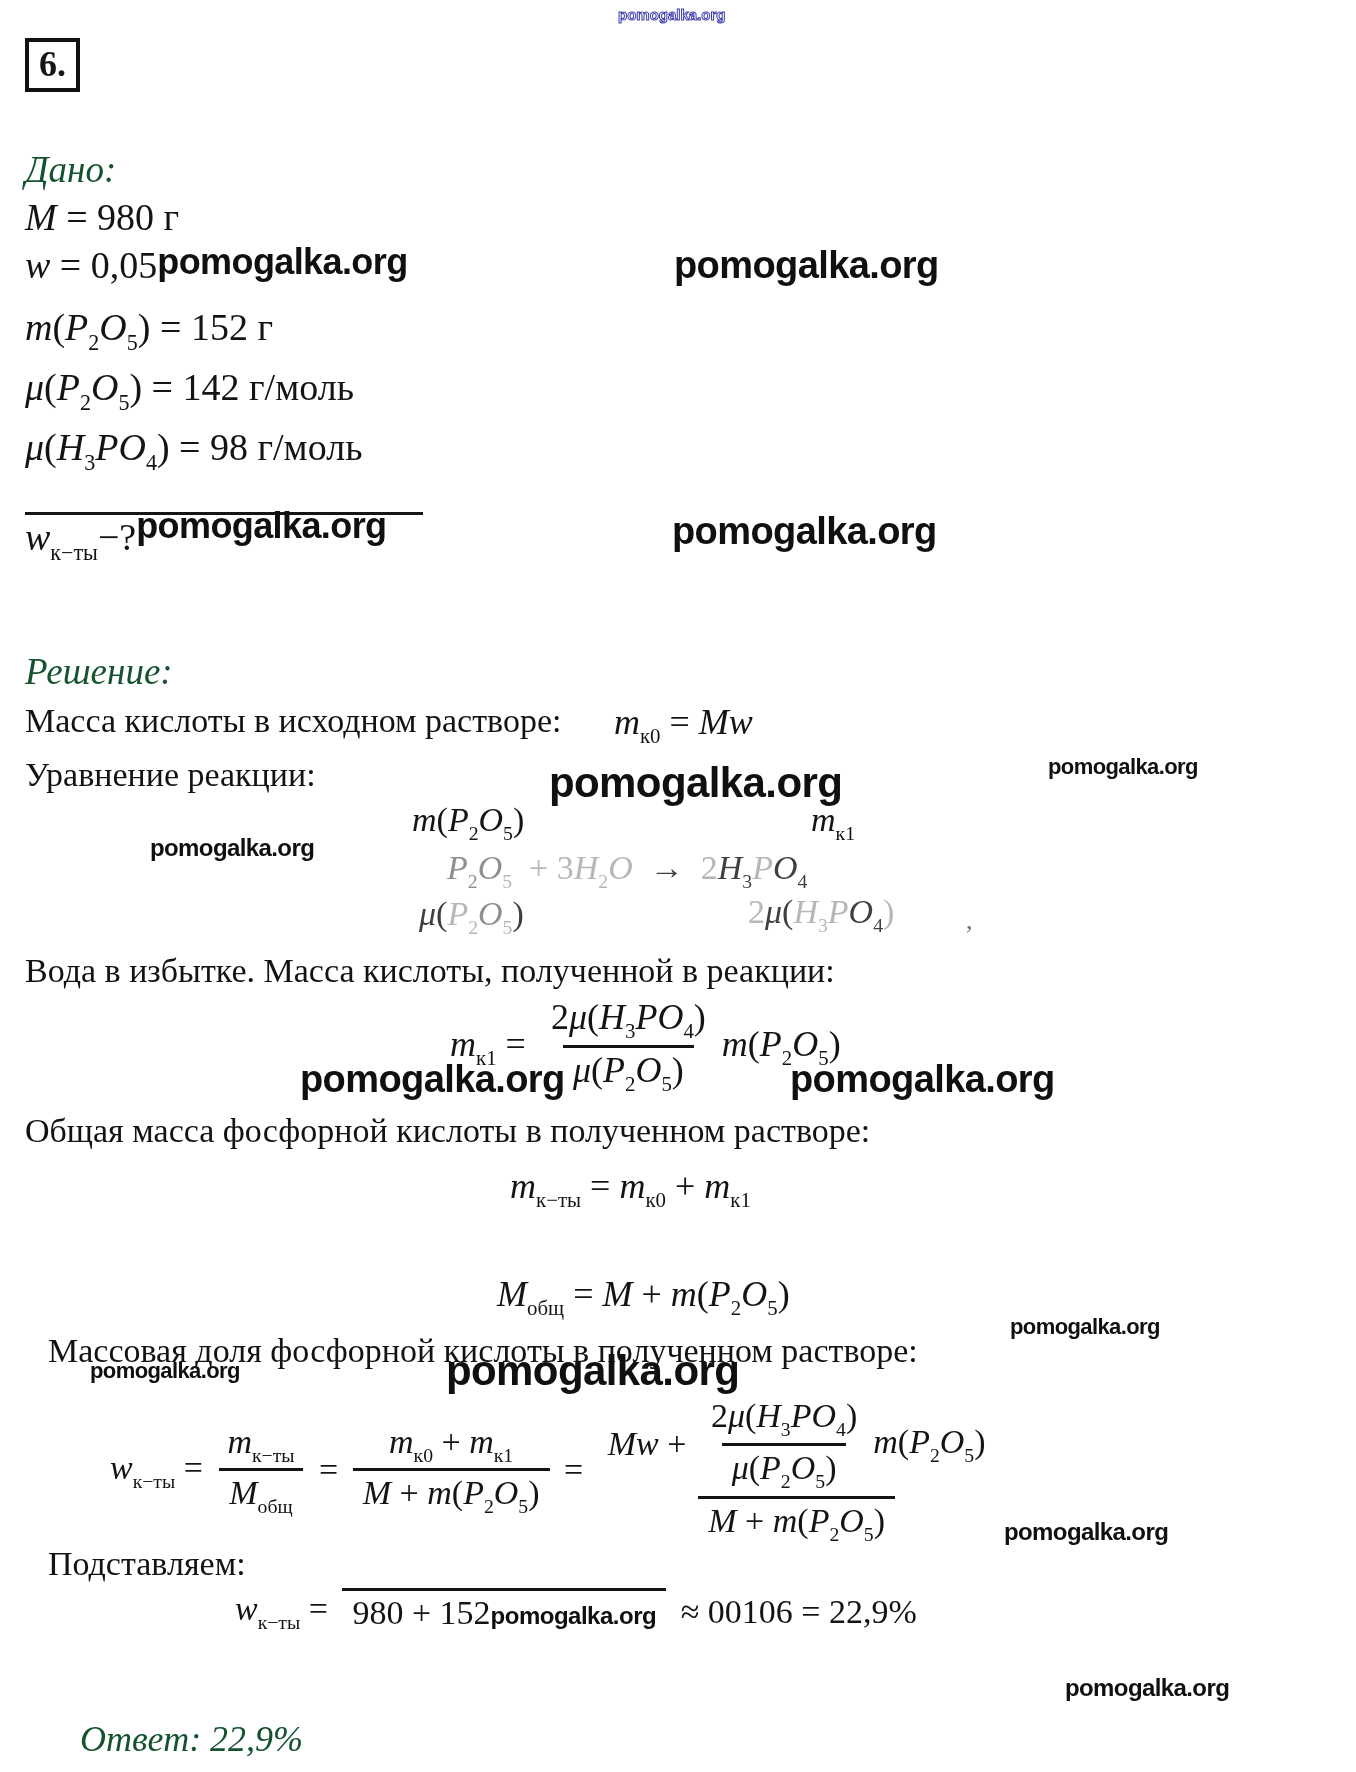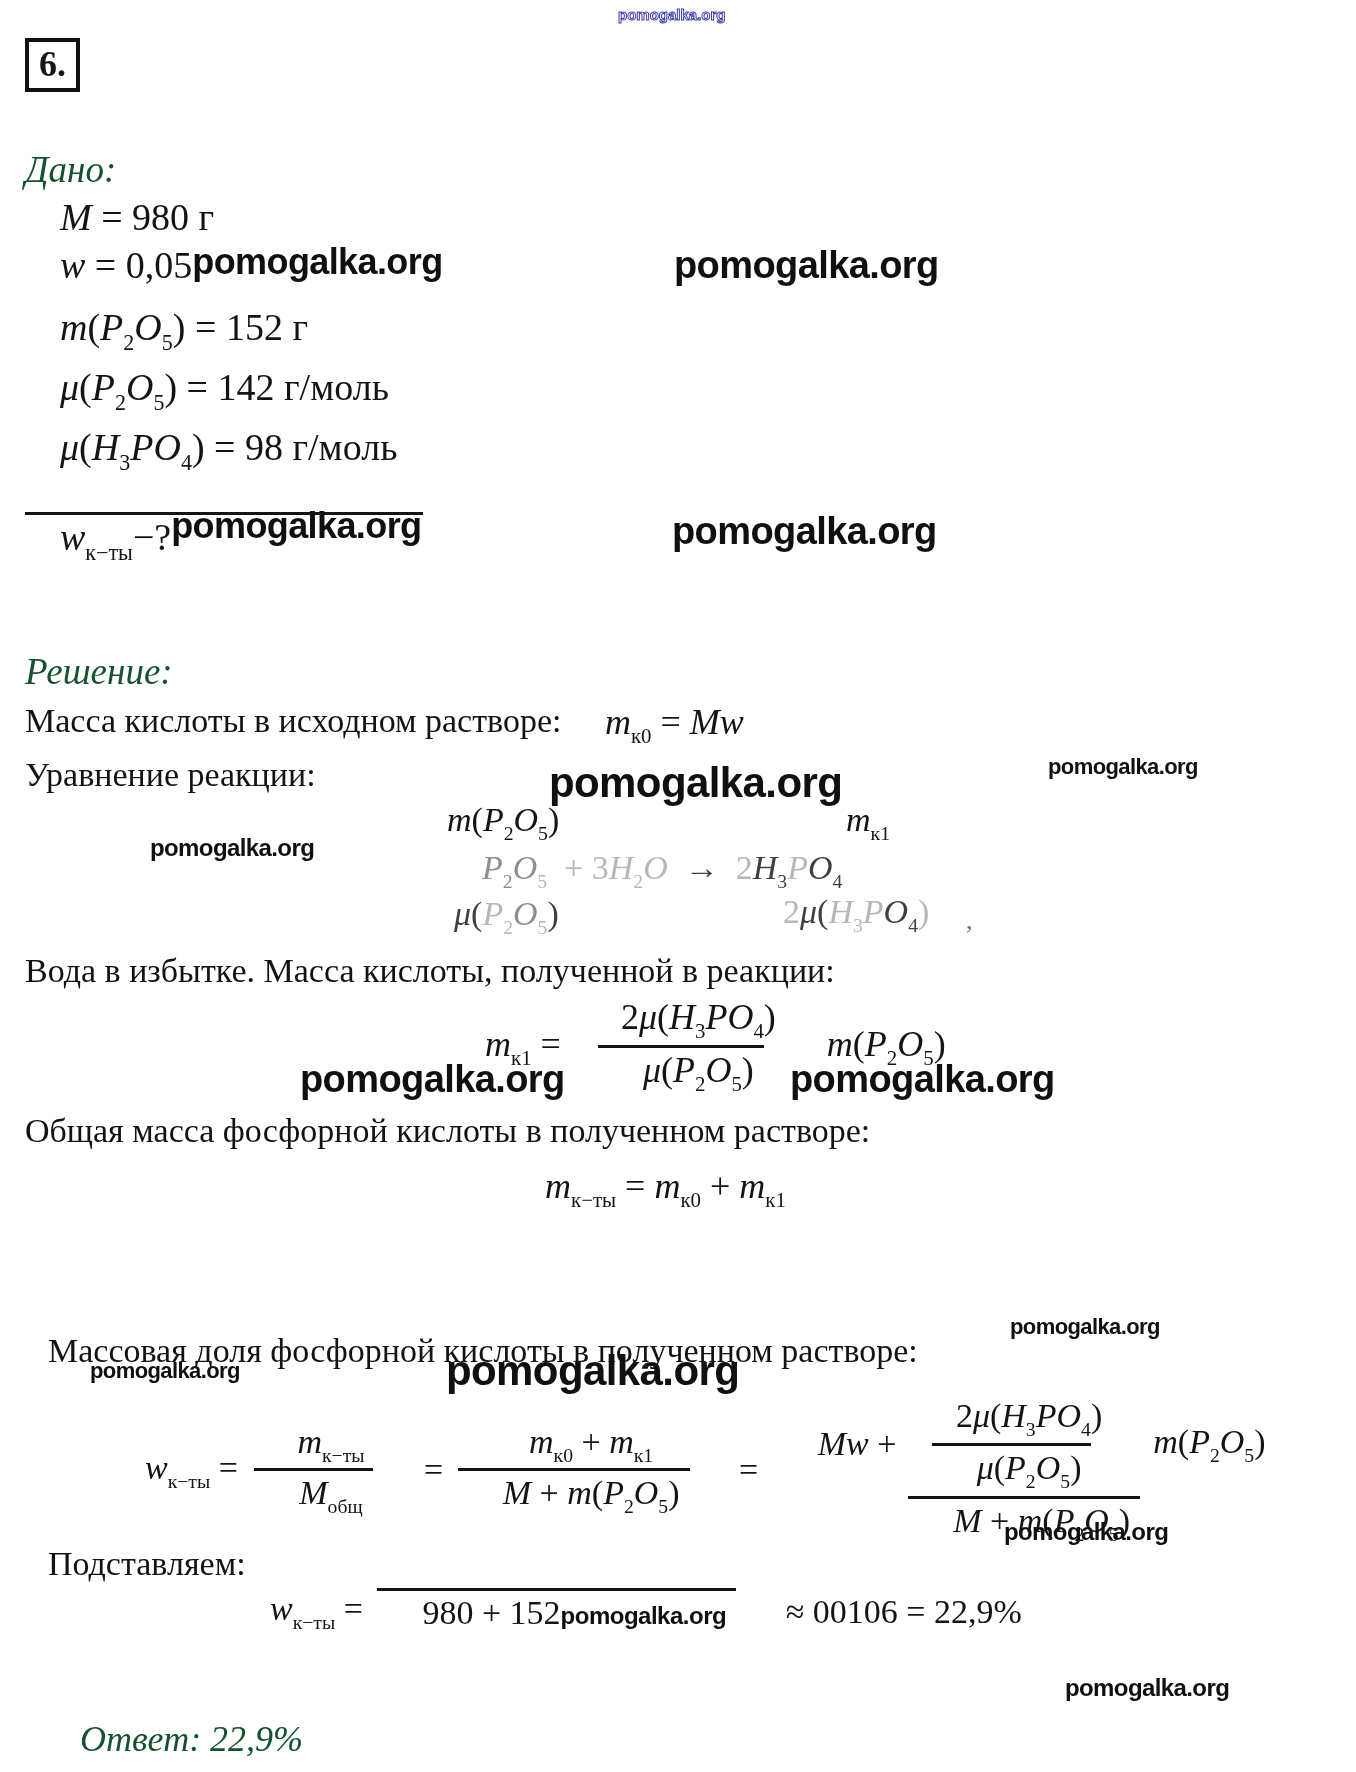--- a/index.html
+++ b/index.html
@@ -17,21 +17,21 @@
   .wm-38{font-size:38px;}
   .wm-36{font-size:36px;}
   .wm-42{font-size:42px;}
   .wm-24{font-size:24px;}
   .wm-22{font-size:22px;}
   .wm-blue{font-size:15px;color:#ffffff;-webkit-text-stroke:1px #3c3cae;letter-spacing:0;}
 
   
   .formula{display:inline-flex;align-items:center;color:#141414;line-height:1.15;}
   .fs-38{font-size:38px;} .fs-36{font-size:36px;} .fs-34{font-size:34px;}
-  .trow{white-space:pre;display:inline;margin-left:35px;}
+  .trow{white-space:pre;display:inline;}
   .tk{white-space:pre;}
   .st-i{font-style:italic;}
   .st-s{font-size:0.58em;vertical-align:-0.45em;letter-spacing:0;}
   .st-g{color:#8f8f8f;}
   .st-G{color:#b7b7b7;}
   .st-h{color:#3f3f3f;}
   .st-w{font-family:"Liberation Sans","DejaVu Sans",sans-serif;font-weight:700;
         font-style:normal;font-size:24px;letter-spacing:-0.5px;color:#101010;}
   .frac{display:inline-flex;flex-direction:column;align-items:center;margin:0 6px;}
   .fn,.fd{display:inline-flex;align-items:center;justify-content:center;padding:2px 10px;}
@@ -76,21 +76,21 @@
   <div class="abs row" style="left:25px;top:516px;">
     <span class="formula fs-38">
         <span class="trow"><span class="tk st-i">w</span><span class="tk st-s">к−ты</span><span class="tk">−?</span></span>
       </span>
     <span class="wm wm-36" style="margin-top:-8px;">pomogalka.org</span>
   </div>
   <div class="abs wm wm-38" style="left:672px;top:512px;">pomogalka.org</div>
 
   <div class="abs lbl" style="left:25px;top:650px;">Решение:</div>
 
-  <div class="abs row" style="left:25px;top:702px;">
+  <div class="abs row" style="left:25px;top:702px;gap:44px;">
     <span class="txt">Масса кислоты в исходном растворе: </span>
     <span class="formula fs-36">
         <span class="trow"><span class="tk st-i">m</span><span class="tk st-s">к0</span><span class="tk"> = </span><span class="tk st-i">Mw</span></span>
       </span>
   </div>
 
   <div class="abs txt" style="left:25px;top:756px;">Уравнение реакции:</div>
   <div class="abs wm wm-42" style="left:549px;top:762px;">pomogalka.org</div>
   <div class="abs wm wm-22" style="left:1048px;top:756px;">pomogalka.org</div>
 
@@ -127,20 +127,23 @@
       <span class="trow"><span class="tk st-i">m</span><span class="tk">(</span><span class="tk st-i">P</span><span class="tk st-s">2</span><span class="tk st-i">O</span><span class="tk st-s">5</span><span class="tk">)</span></span>
     </div>
   <div class="abs wm wm-38" style="left:300px;top:1060px;">pomogalka.org</div>
   <div class="abs wm wm-38" style="left:790px;top:1060px;">pomogalka.org</div>
 
   <div class="abs txt" style="left:25px;top:1112px;">Общая масса фосфорной кислоты в полученном растворе:</div>
   <div class="abs formula fs-36" style="left:510px;top:1166px;">
       <span class="trow"><span class="tk st-i">m</span><span class="tk st-s">к−ты</span><span class="tk"> = </span><span class="tk st-i">m</span><span class="tk st-s">к0</span><span class="tk"> + </span><span class="tk st-i">m</span><span class="tk st-s">к1</span></span>
     </div>
 
+  <div class="abs formula fs-36" style="left:497px;top:1274px;">
+      <span class="trow"><span class="tk st-i">M</span><span class="tk st-s">общ</span><span class="tk"> = </span><span class="tk st-i">M</span><span class="tk"> + </span><span class="tk st-i">m</span><span class="tk">(</span><span class="tk st-i">P</span><span class="tk st-s">2</span><span class="tk st-i">O</span><span class="tk st-s">5</span><span class="tk">)</span></span>
+    </div>
 
   <div class="abs txt" style="left:48px;top:1332px;">Массовая доля фосфорной кислоты в полученном растворе:</div>
   <div class="abs wm wm-22" style="left:1010px;top:1316px;">pomogalka.org</div>
   <div class="abs wm wm-22" style="left:90px;top:1360px;">pomogalka.org</div>
   <div class="abs wm wm-42" style="left:446px;top:1350px;">pomogalka.org</div>
 
   <div class="abs formula fs-34" style="left:110px;top:1392px;">
       <span class="trow"><span class="tk st-i">w</span><span class="tk st-s">к−ты</span><span class="tk"> = </span></span>
       <span class="frac">
         <span class="fn">

